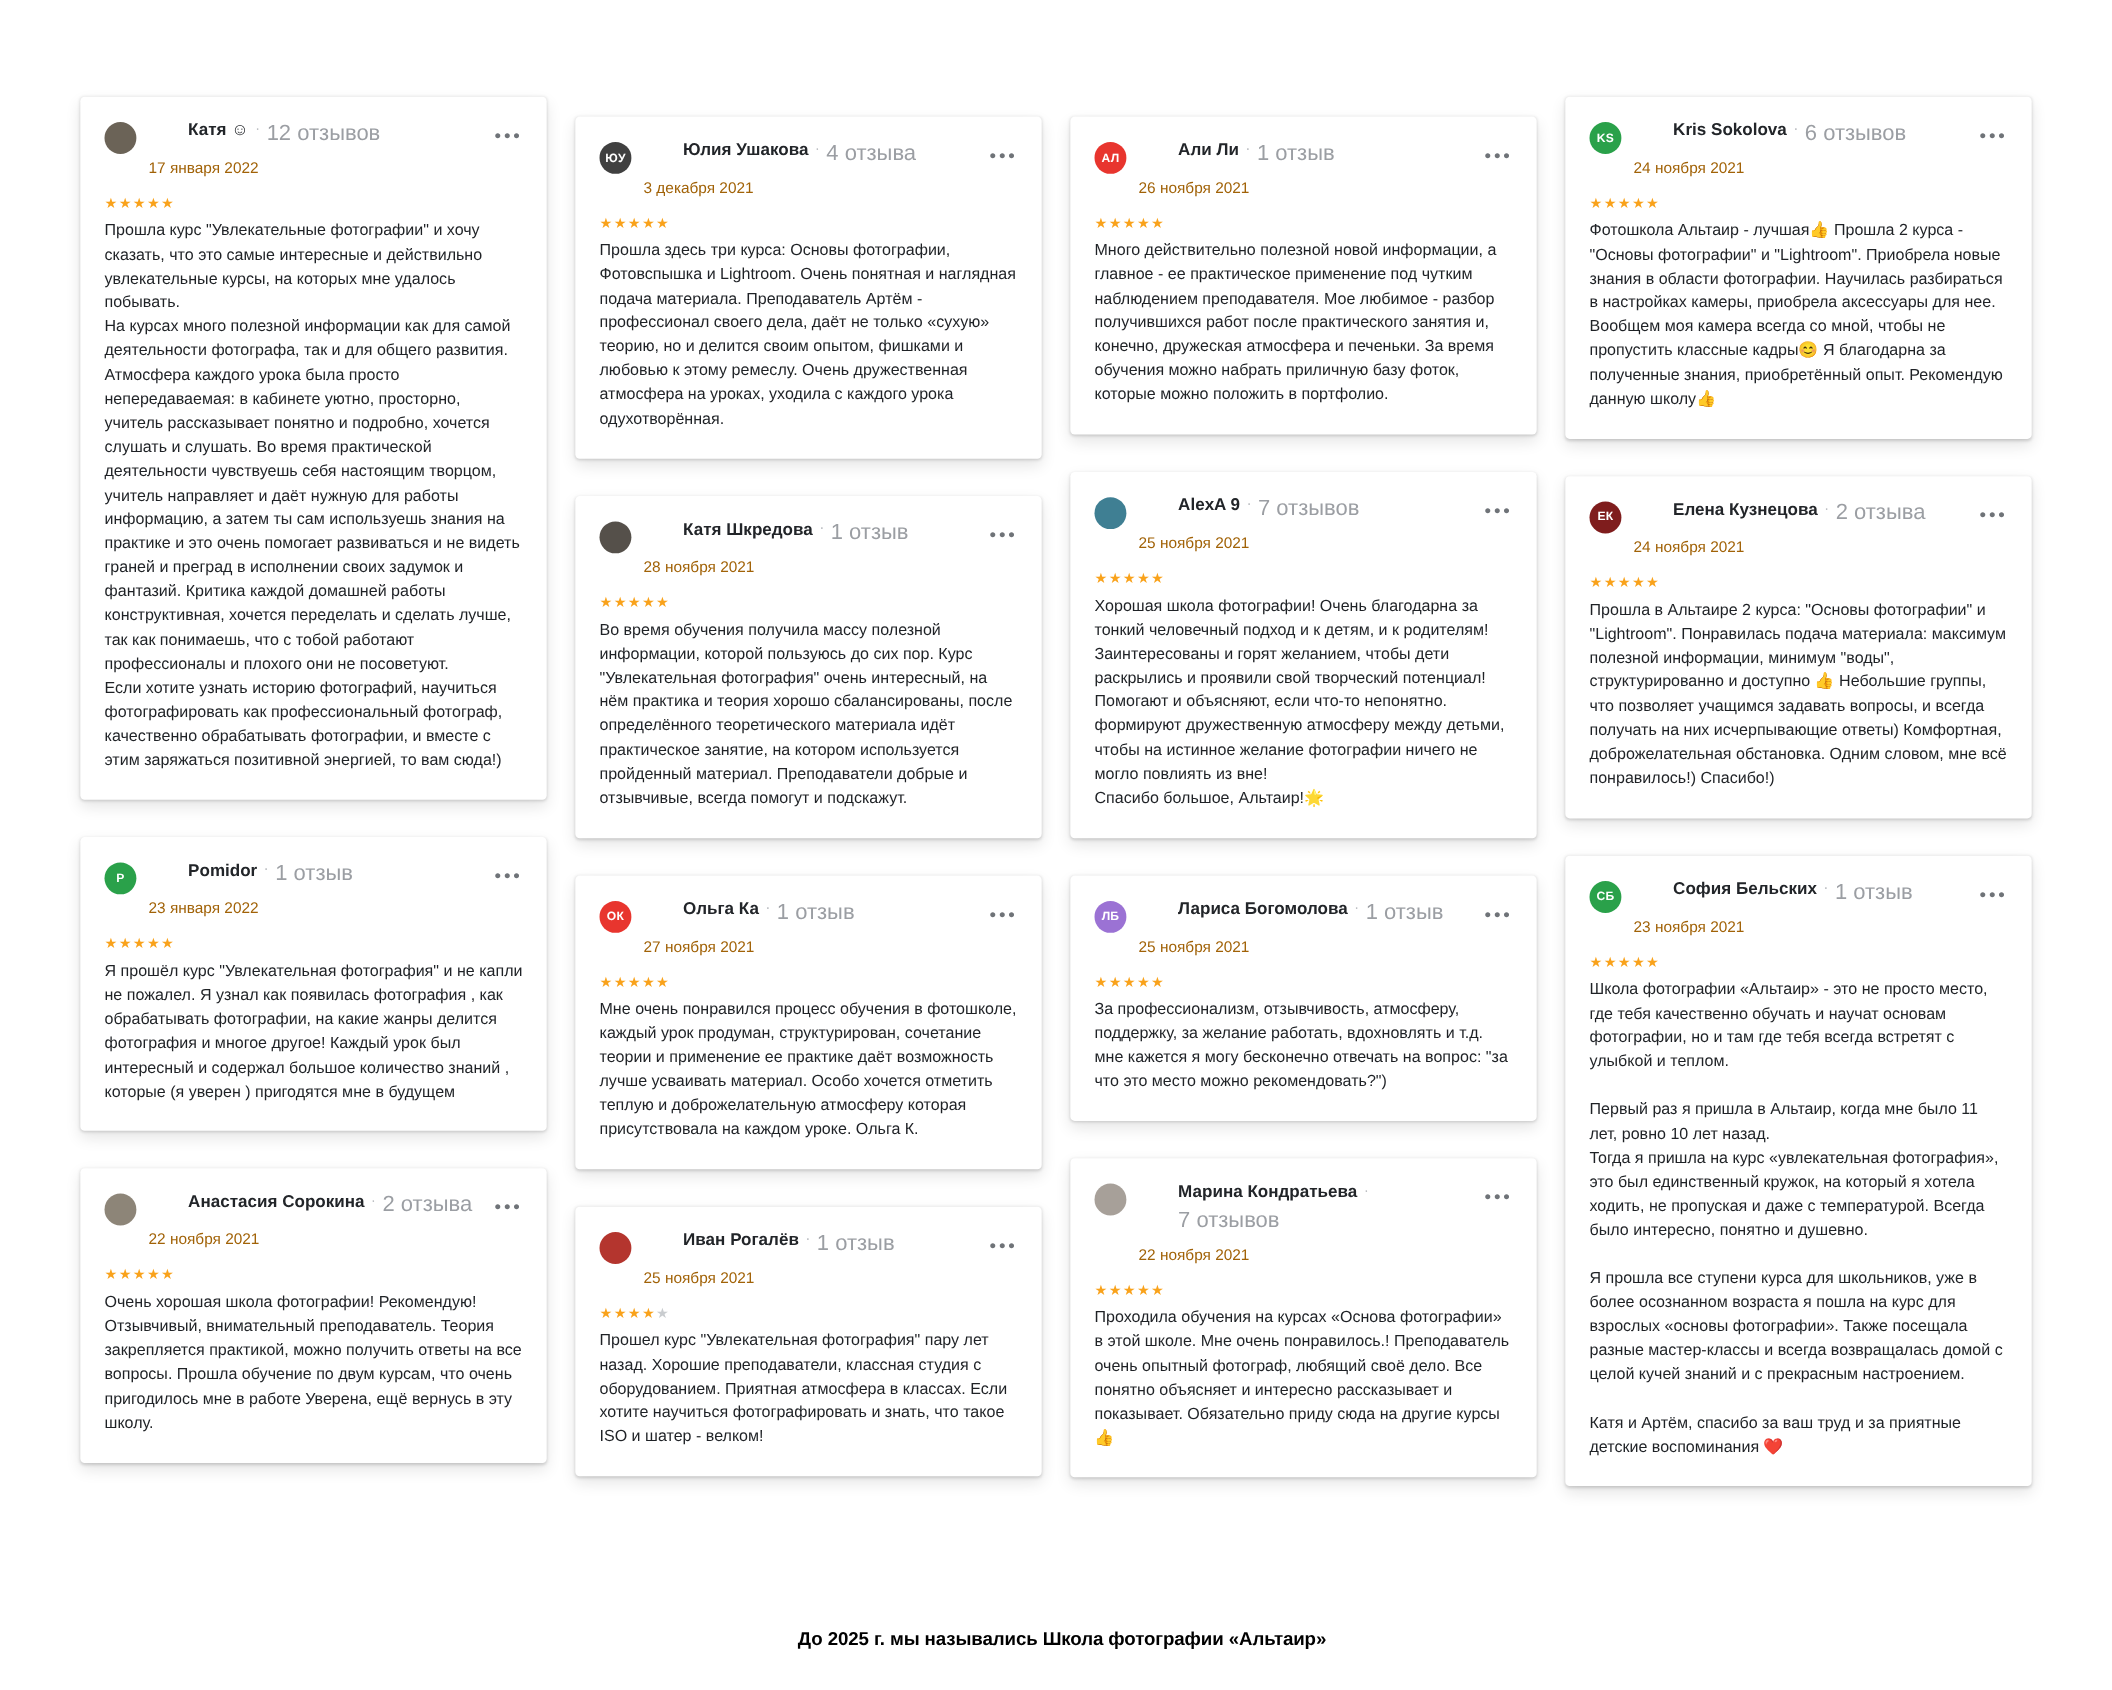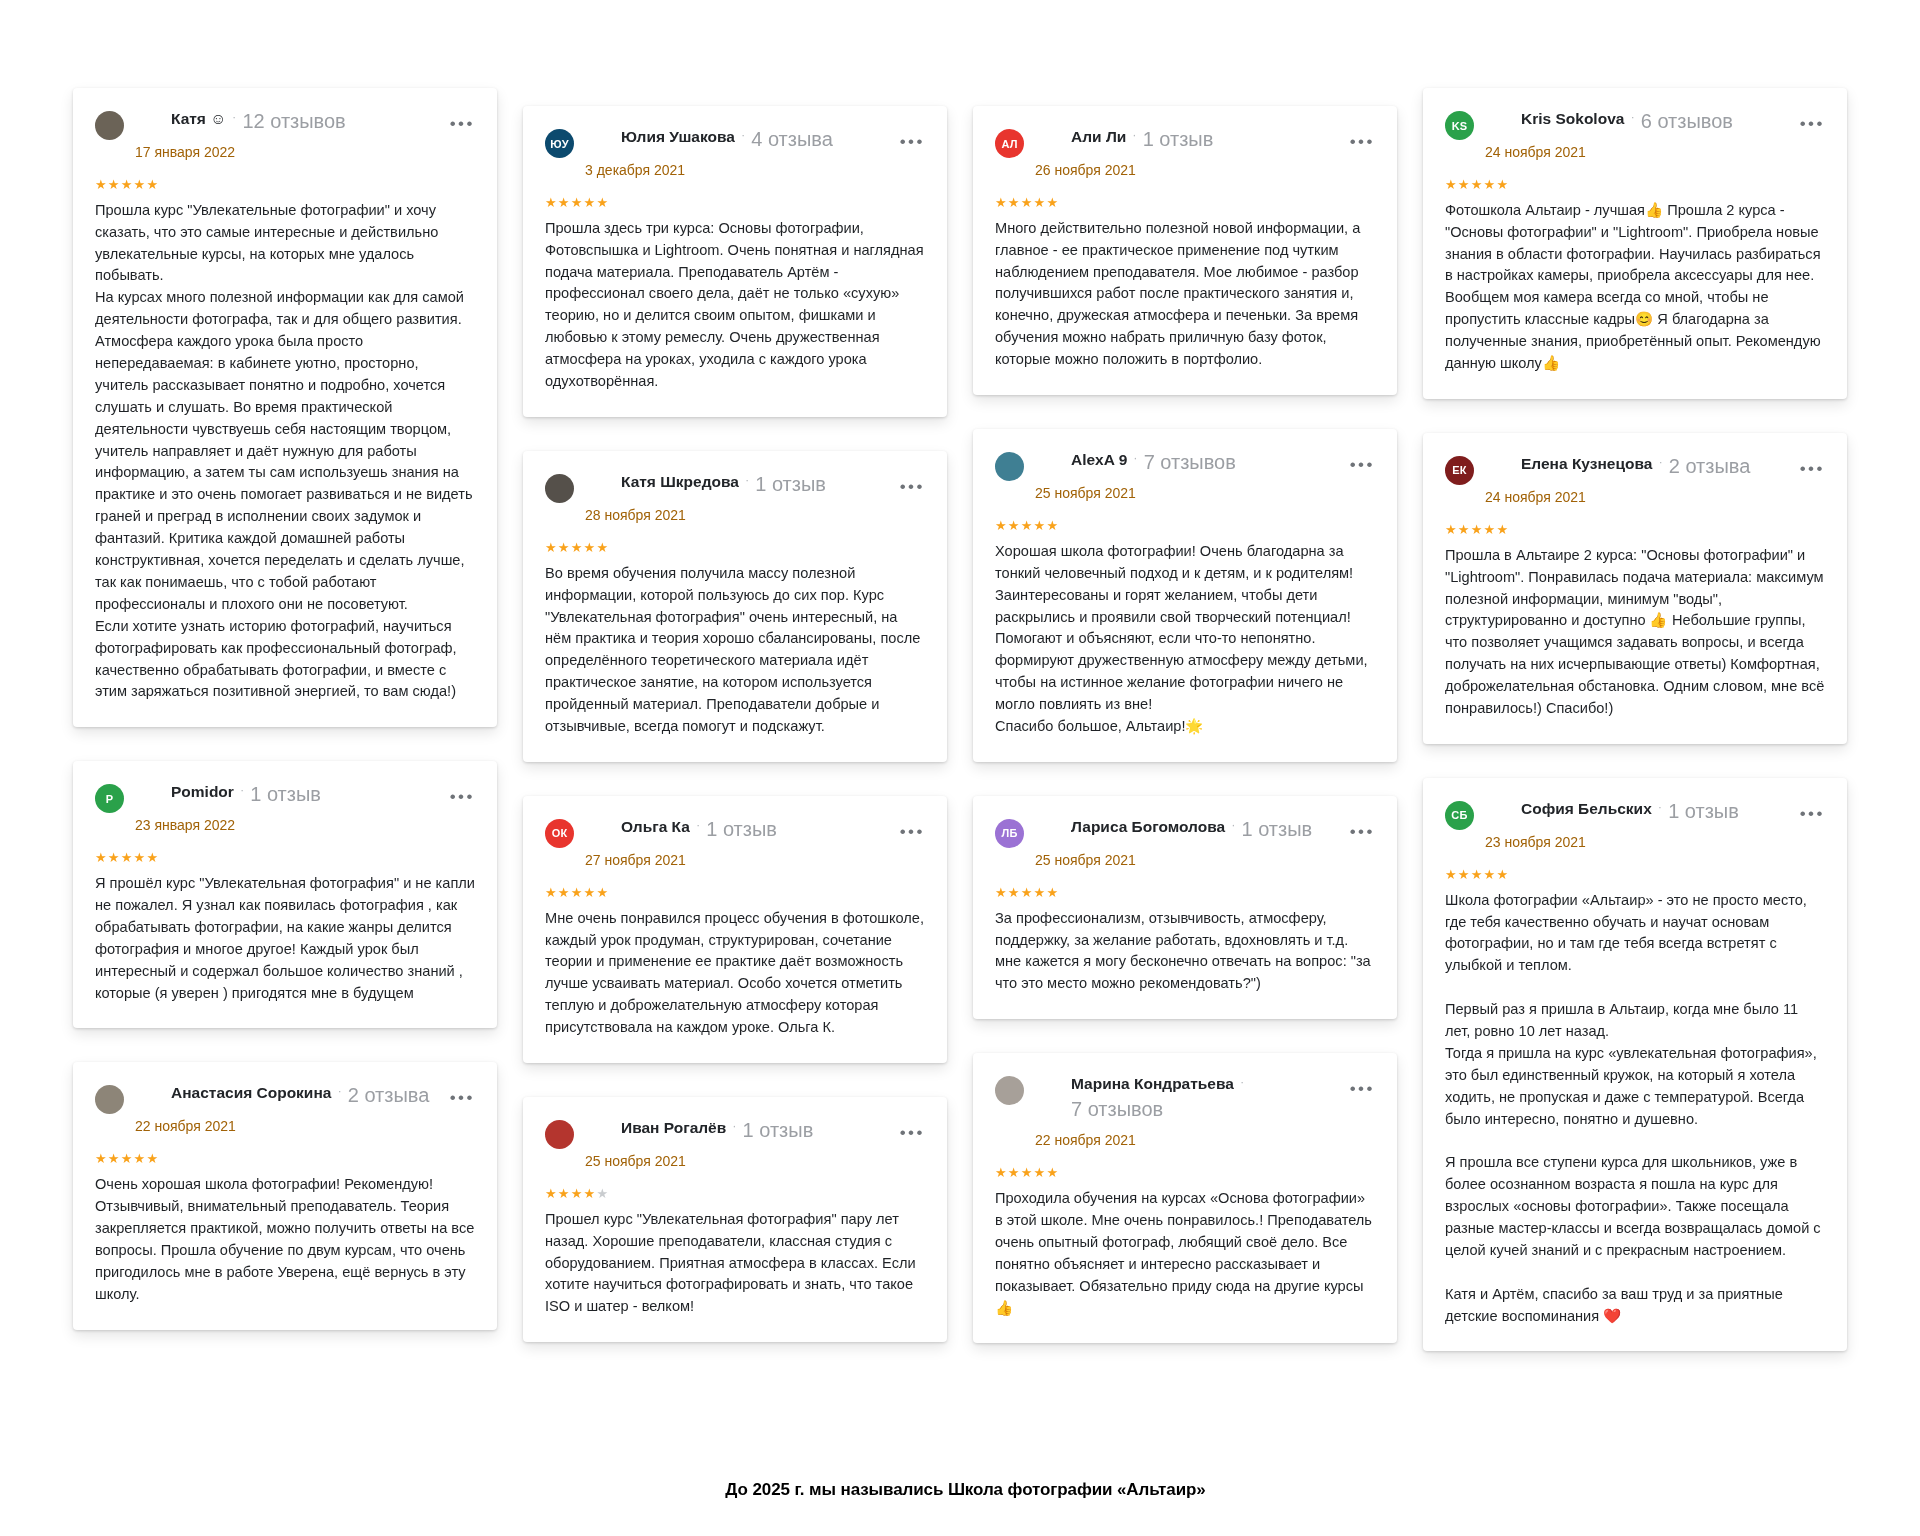--- a/index.html
+++ b/index.html
@@ -176,21 +176,21 @@
             </div>
           </div>
           <div class="dots">•••</div>
           <div class="stars"><span>★</span><span>★</span><span>★</span><span>★</span><span>★</span></div>
           <div class="body">Очень хорошая школа фотографии! Рекомендую! Отзывчивый, внимательный преподаватель. Теория закрепляется практикой, можно получить ответы на все вопросы. Прошла обучение по двум курсам, что очень пригодилось мне в работе Уверена, ещё вернусь в эту школу.</div>
         </div>
       </div>
       <div class="col shift">
         <div class="card">
           <div class="card-head">
-            <div class="avatar" style="background:#0c4a6e">ЮУ</div>
+            <div class="avatar" style="background:#404040">ЮУ</div>
             <div class="head-txt">
               <div class="nameline">
                 <span class="uname">Юлия Ушакова</span>
                 <span class="sep">·</span>
                 <span class="cnt">4 отзыва</span>
               </div>
               <div class="date">3 декабря 2021</div>
             </div>
           </div>
           <div class="dots">•••</div>

